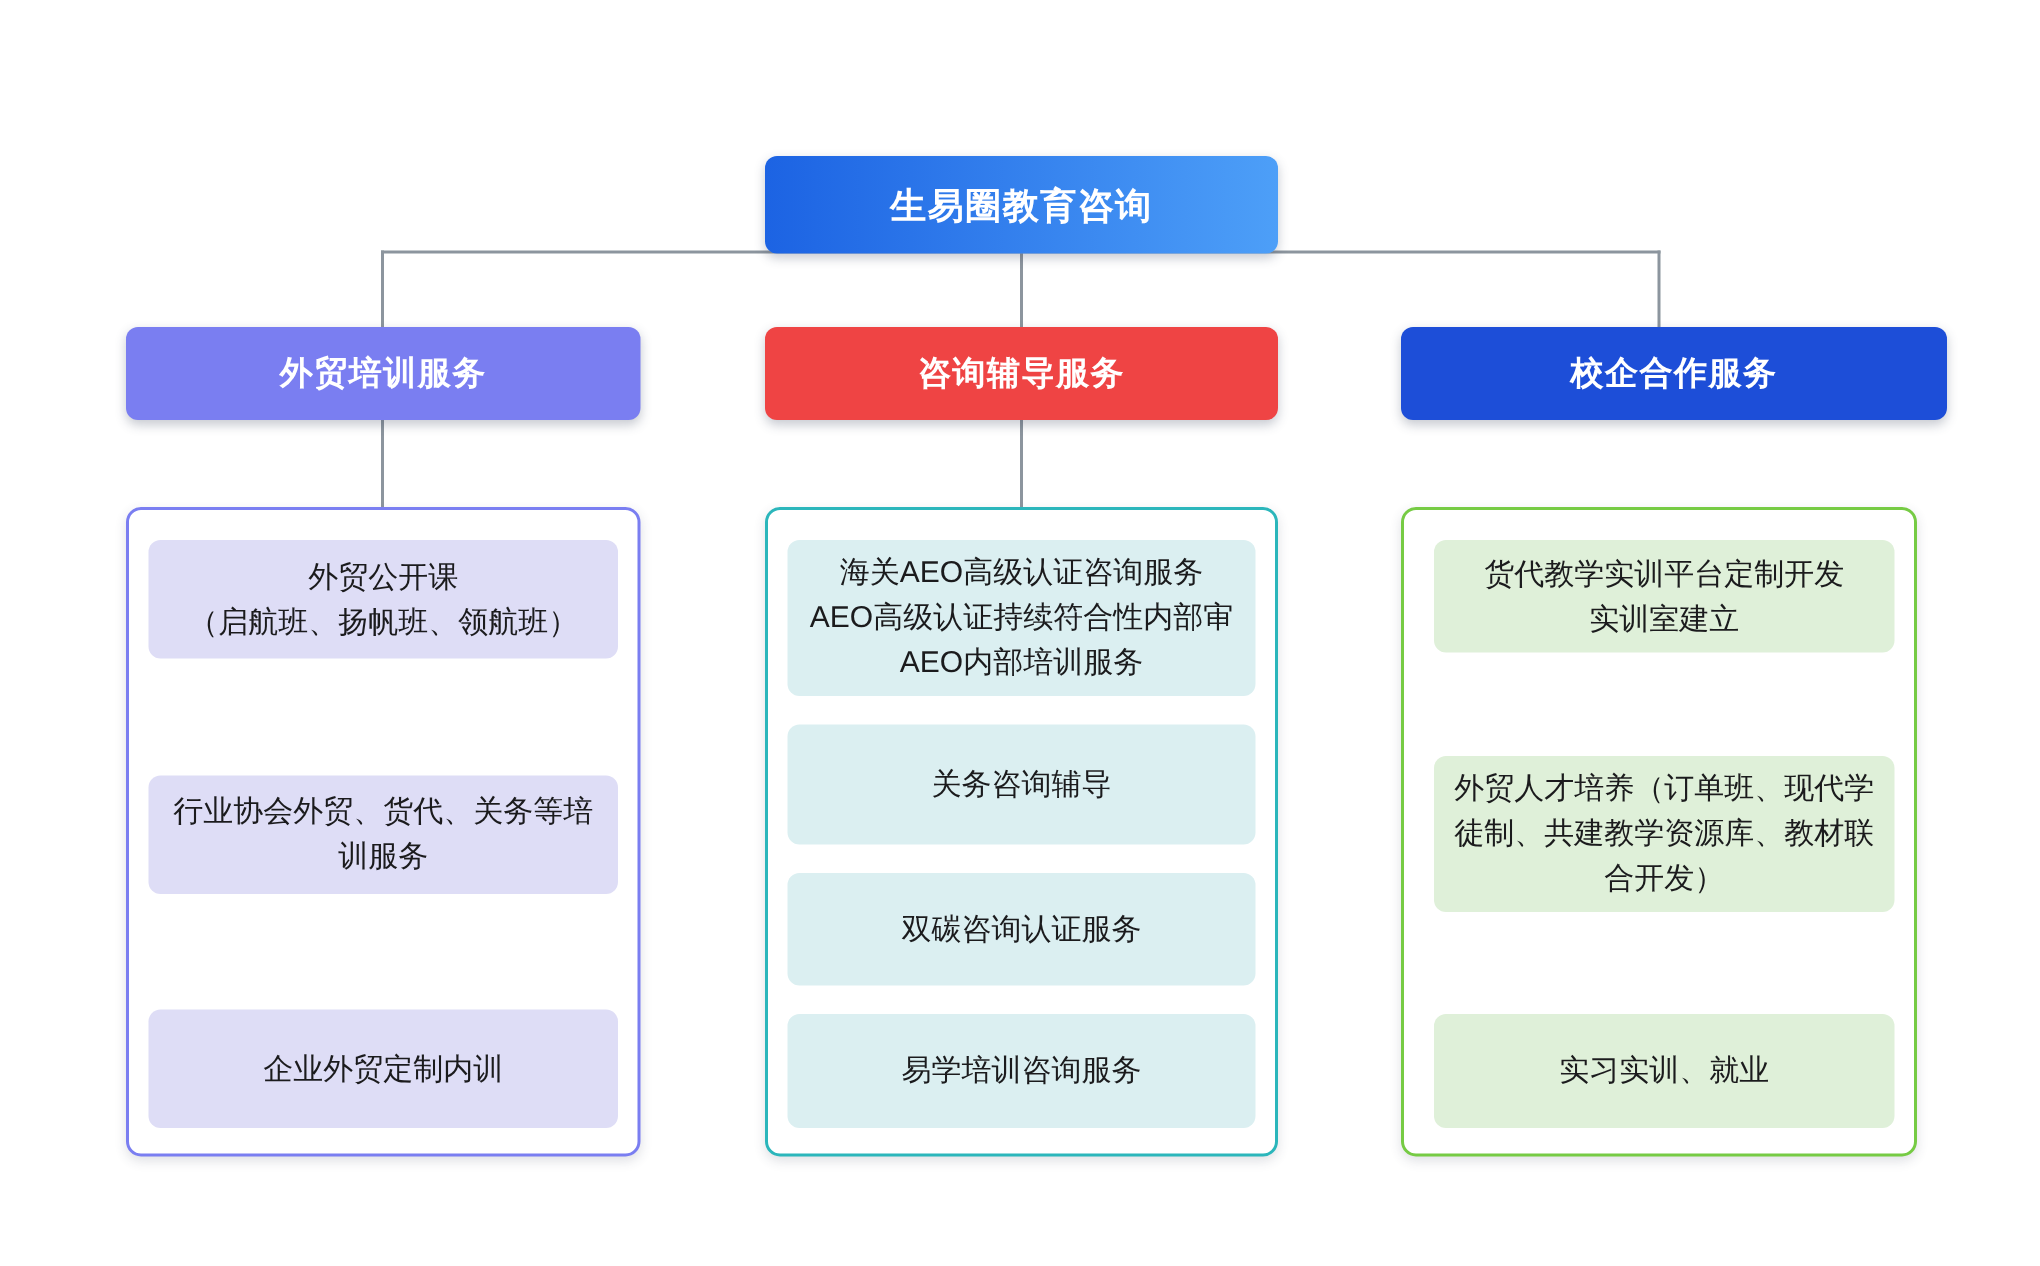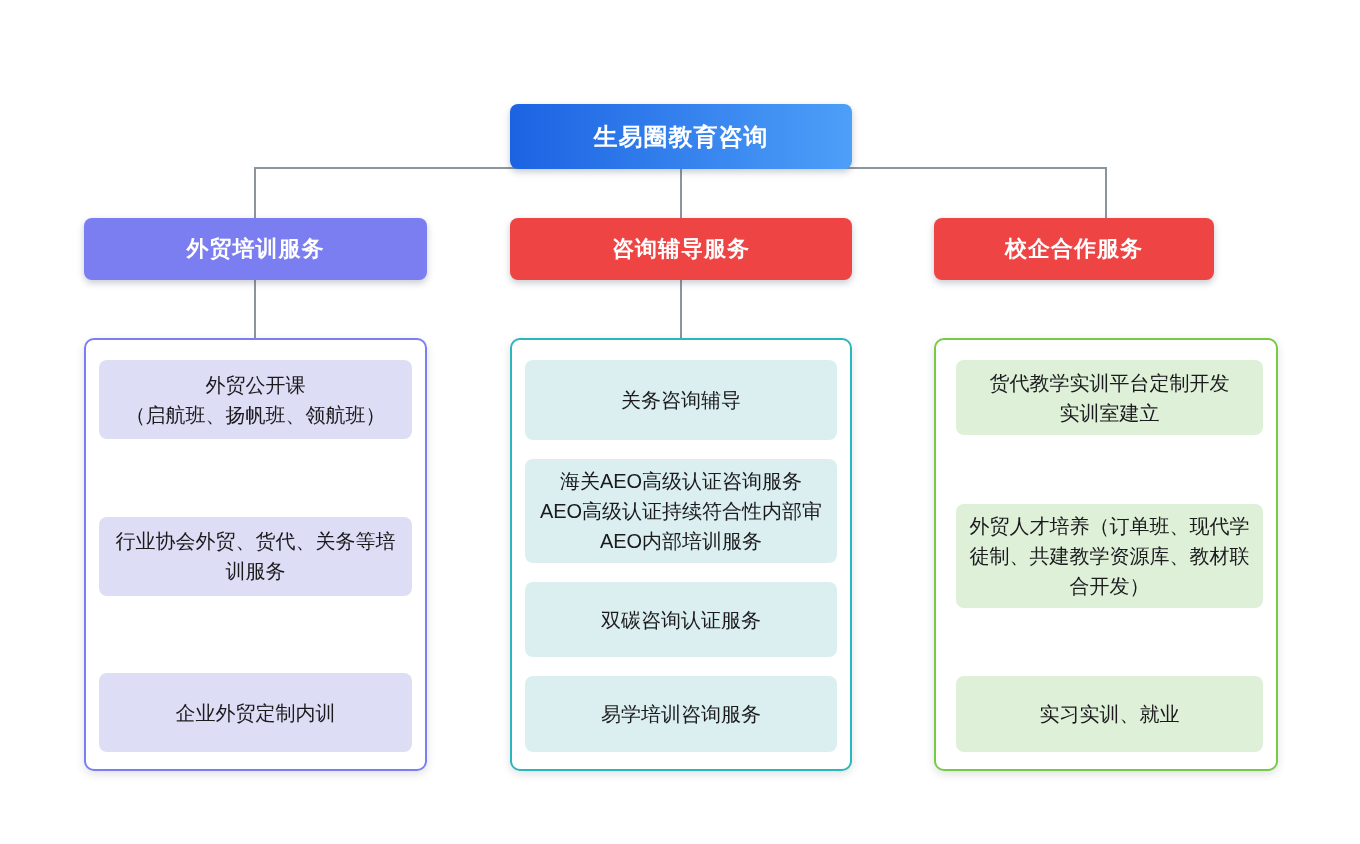--- a/index.html
+++ b/index.html
@@ -32,21 +32,21 @@
   .node.root {
     left: 510px; top: 56px; width: 342px; height: 65px;
     background: linear-gradient(90deg, #1c63e3 0%, #4d9ff8 100%);
     font-size: 24px;
     letter-spacing: 1px;
     margin-top: 48px;
   }
   .node.branch { top: 218px; height: 62px; font-size: 22px; letter-spacing: 1px; }
   .node.branch-1 { left: 84px;  width: 343px; background: #7a7ef1; }
   .node.branch-2 { left: 510px; width: 342px; background: #ef4444; }
-  .node.branch-3 { left: 934px; width: 280px; background: #ef4444; }
+  .node.branch-3 { left: 934px; width: 364px; background: #1d4ed8; }
 
   .container {
     position: absolute;
     top: 338px; height: 433px;
     background: #ffffff;
     border-radius: 10px;
     box-sizing: border-box;
     display: flex;
     flex-direction: column;
     justify-content: space-between;
@@ -94,24 +94,24 @@
   <div class="node branch branch-3">校企合作服务</div>
 
   <div class="container container-1">
     <div class="item" style="height:79px">外贸公开课
 （启航班、扬帆班、领航班）</div>
     <div class="item" style="height:79px">行业协会外贸、货代、关务等培训服务</div>
     <div class="item" style="height:79px">企业外贸定制内训</div>
   </div>
 
   <div class="container container-2">
-    <div class="item" style="height:80px">关务咨询辅导</div>
     <div class="item" style="height:104px">海关AEO高级认证咨询服务
 AEO高级认证持续符合性内部审
 AEO内部培训服务</div>
+    <div class="item" style="height:80px">关务咨询辅导</div>
     <div class="item" style="height:75px">双碳咨询认证服务</div>
     <div class="item" style="height:76px">易学培训咨询服务</div>
   </div>
 
   <div class="container container-3">
     <div class="item" style="height:75px">货代教学实训平台定制开发
 实训室建立</div>
     <div class="item" style="height:104px">外贸人才培养（订单班、现代学徒制、共建教学资源库、教材联合开发）</div>
     <div class="item" style="height:76px">实习实训、就业</div>
   </div>

